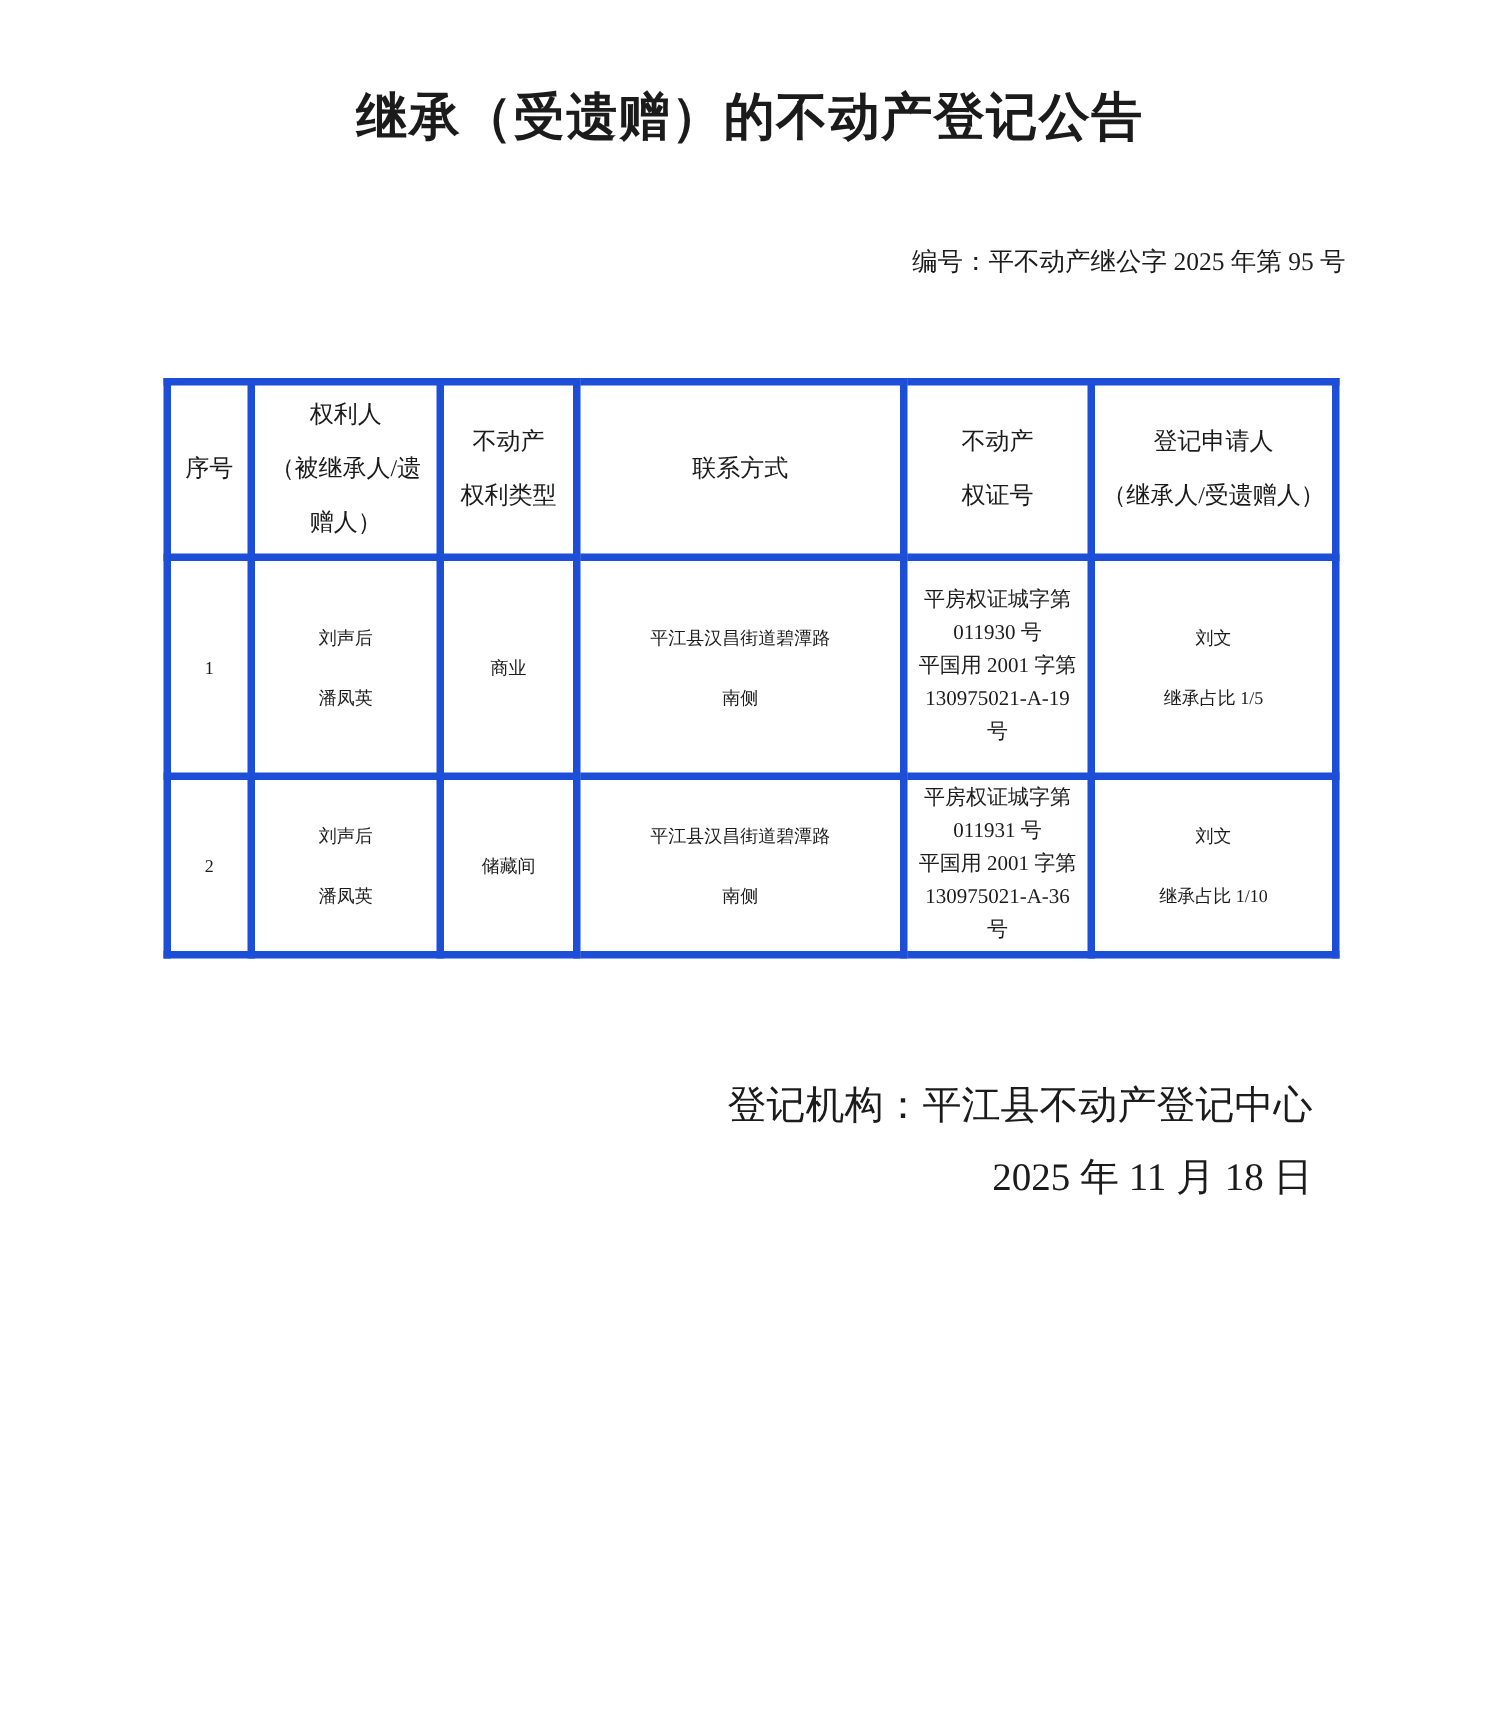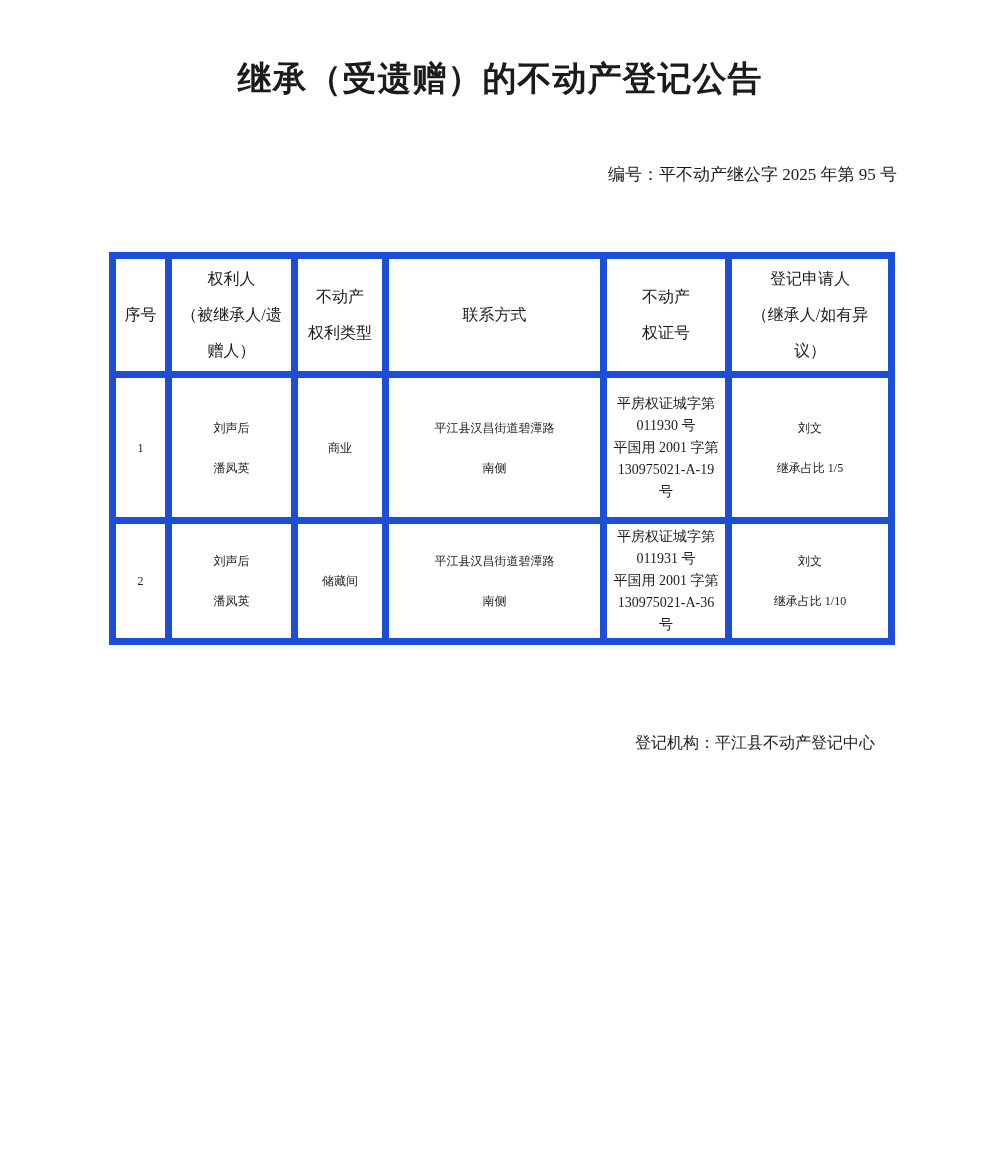--- a/index.html
+++ b/index.html
@@ -49,21 +49,21 @@
     text-decoration: underline;
     text-underline-offset: 5px;
     text-decoration-thickness: 1.5px;
   }
   table.notice-table {
     border-collapse: collapse;
     table-layout: fixed;
     margin: 40px 0 0 109px;
   }
   table.notice-table td, table.notice-table th {
-    border: 7px solid #1d4ed8;
+    border: 5px solid #1d4ed8;
     text-align: center;
     vertical-align: middle;
     padding: 2px 4px;
     font-weight: normal;
     overflow: hidden;
   }
   .pre { white-space: pre-line; }
   tr.header-row { height: 115px; }
   tr.header-row th {
     font-size: 16px;
@@ -77,21 +77,21 @@
   }
   td.cell-cert {
     font-size: 14px;
     line-height: 22px;
     letter-spacing: 0;
   }
   .footer-block {
     width: max-content;
     margin: 84px 125px 0 auto;
     text-align: right;
-    font-size: 16px;
+    font-size: 26px;
     line-height: 28px;
   }
   .footer-date {
     margin-top: 20px;
   }
 </style>
 </head>
 <body>
 
 <div class="page">
@@ -117,21 +117,21 @@
         <th class="pre">序号</th>
         <th class="pre">权利人
 （被继承人/遗
 赠人）</th>
         <th class="pre">不动产
 权利类型</th>
         <th class="pre">联系方式</th>
         <th class="pre">不动产
 权证号</th>
         <th class="pre">登记申请人
-（继承人/如有异议）</th>
+（继承人/受遗赠人）</th>
       </tr>
       <tr class="data-row-1">
         <td class="cell-main pre">1</td>
         <td class="cell-main pre">刘声后
 潘凤英</td>
         <td class="cell-main pre">商业</td>
         <td class="cell-main pre">平江县汉昌街道碧潭路
 南侧</td>
         <td class="cell-cert pre">平房权证城字第
 011930 号
@@ -154,15 +154,16 @@
 130975021-A-36
 号</td>
         <td class="cell-main pre">刘文
 继承占比 1/10</td>
       </tr>
     </tbody>
   </table>
 
   <div class="footer-block">
     <div>登记机构：平江县不动产登记中心</div>
+    <div class="footer-date">2025 年 11 月 18 日</div>
   </div>
 
 </div>
 
 </body></html>

